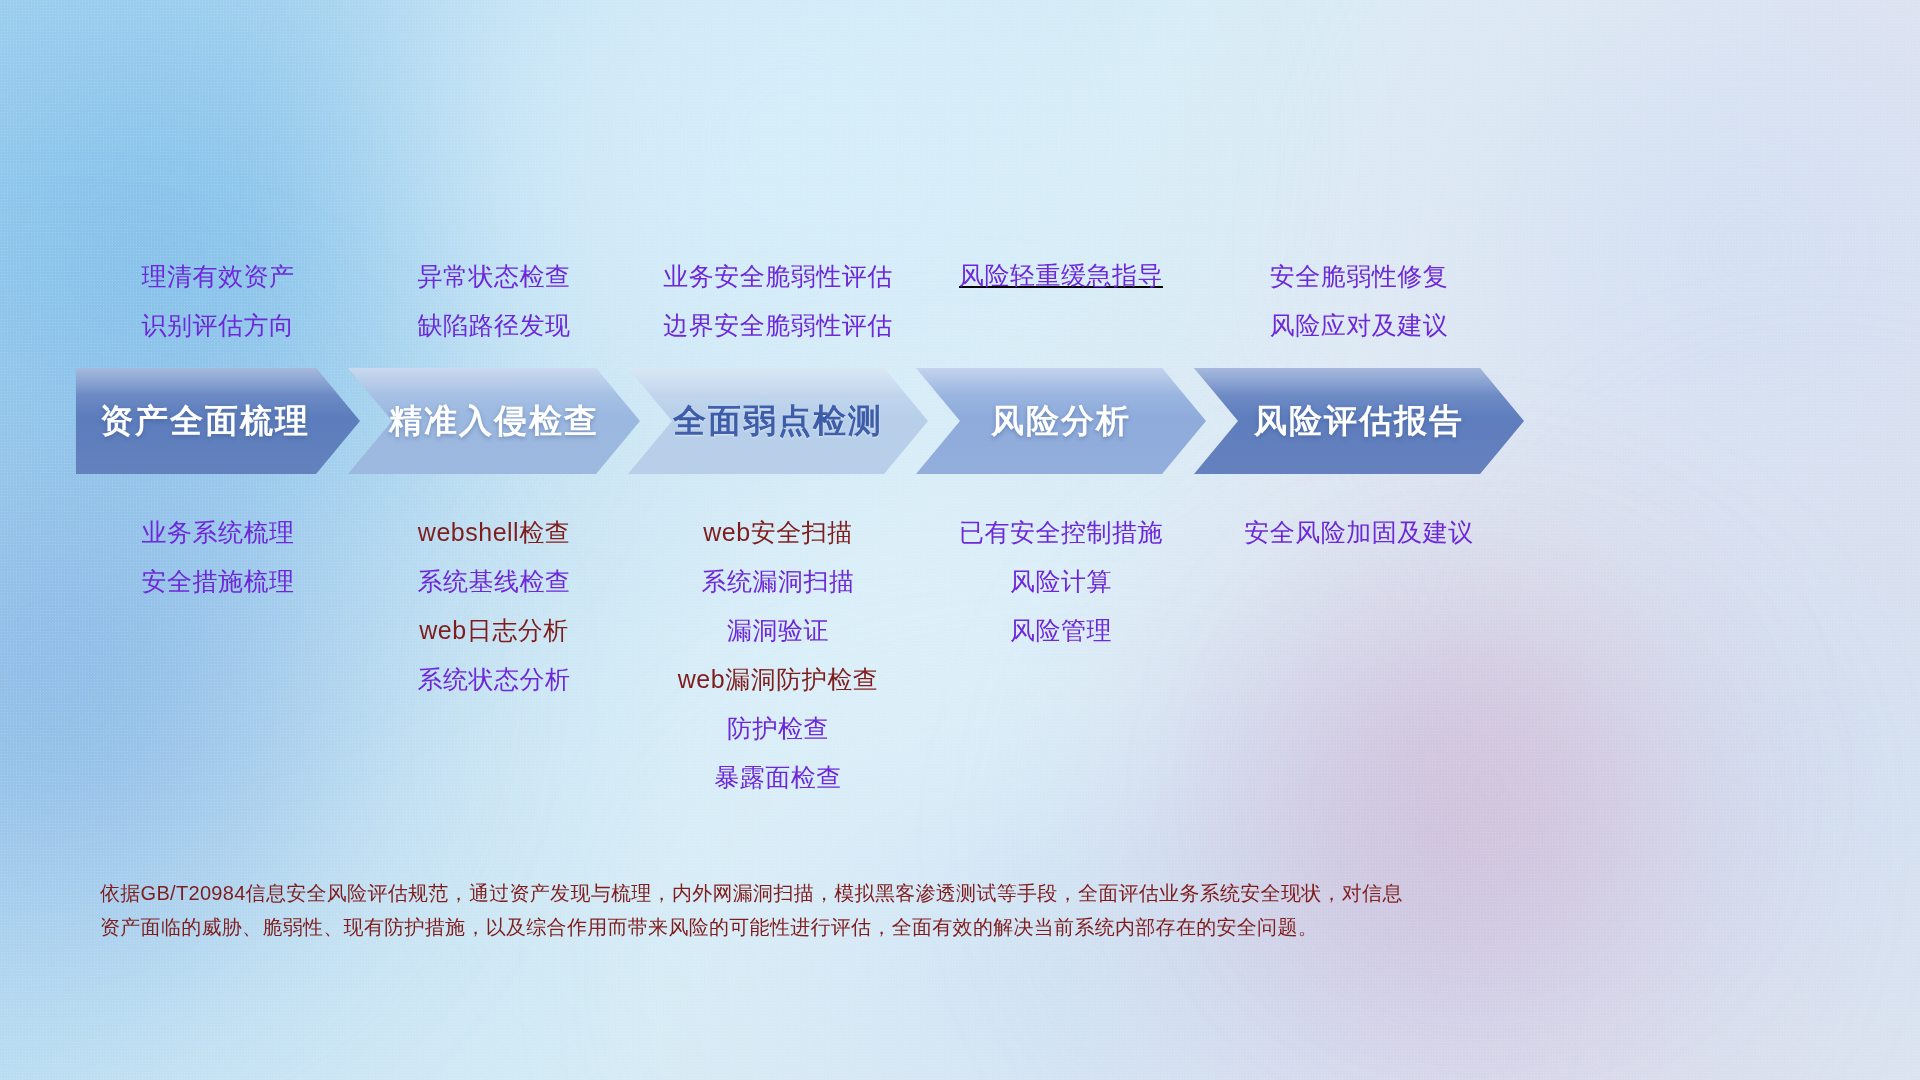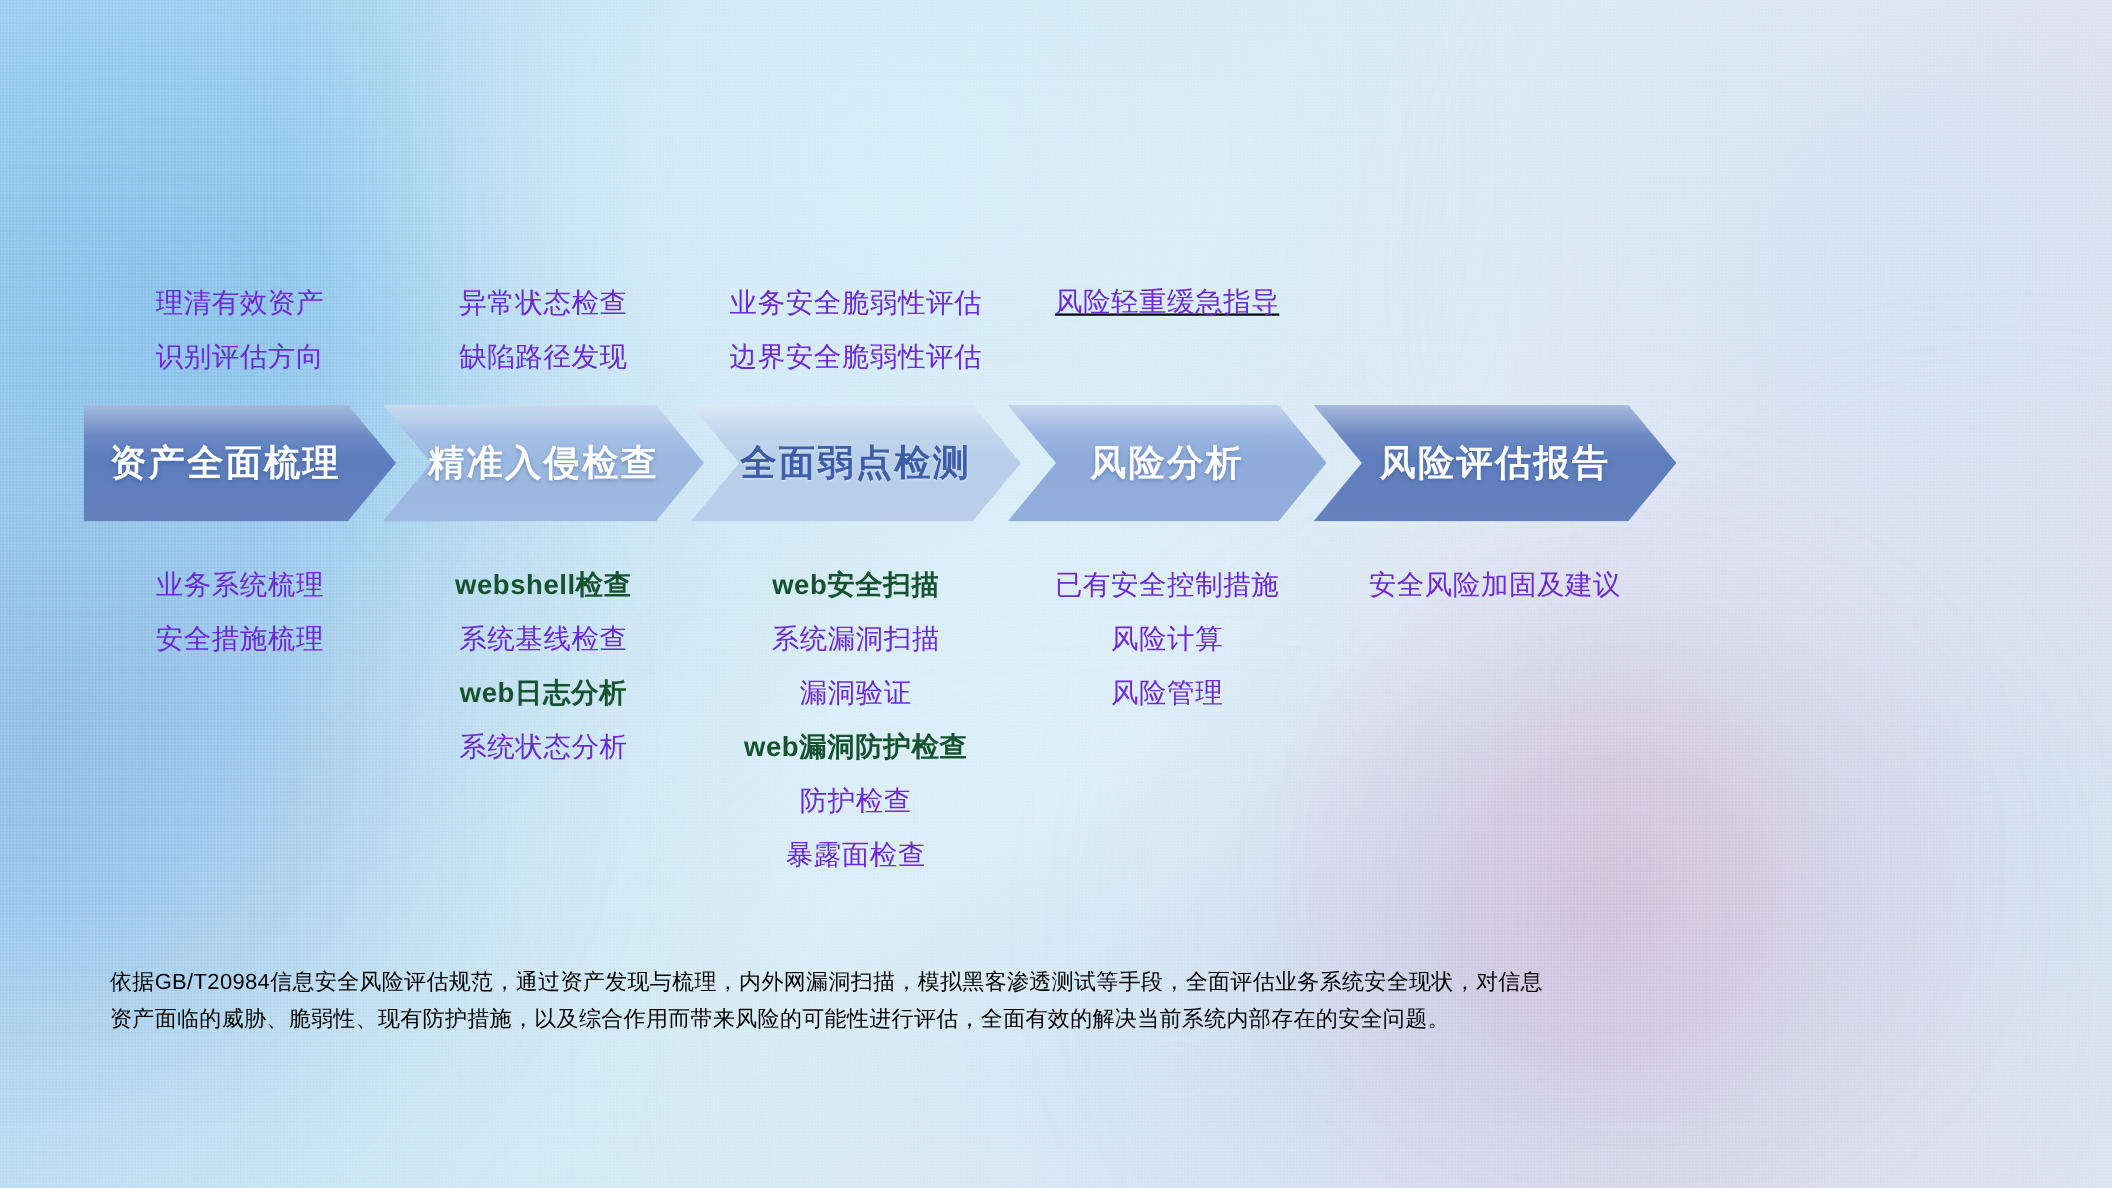--- a/index.html
+++ b/index.html
@@ -57,21 +57,21 @@
   #page { position:absolute; inset:0; z-index:2; }
 
   .col-top, .col-bot { position:absolute; text-align:center; }
   .toprow, .botrow {
     color:#6d28d9;
     font-size:25px;
     line-height:49px;
     white-space:nowrap;
     letter-spacing:.5px;
   }
-  .botrow.em { font-weight:700; color:#14532d; }
+  .botrow.em { font-weight:400; color:#7f1d1d; }
 
   
   #band { position:absolute; left:0; top:368px; width:1920px; height:106px; }
   .chev {
     position:absolute; top:0; height:106px;
     display:flex; align-items:center;
     -webkit-clip-path:polygon(0 0, calc(100% - 44px) 0, 100% 50%, calc(100% - 44px) 100%, 0 100%);
     clip-path:polygon(0 0, calc(100% - 44px) 0, 100% 50%, calc(100% - 44px) 100%, 0 100%);
   }
   .chev.notch {
@@ -95,21 +95,21 @@
 
   .chev::after{
     content:""; position:absolute; inset:0;
     background:linear-gradient(180deg, rgba(255,255,255,.40) 0%, rgba(255,255,255,.06) 26%, rgba(255,255,255,0) 46%, rgba(255,255,255,.10) 100%);
     pointer-events:none;
   }
 
   
   #footer {
     position:absolute; left:100px; top:876px; width:1560px;
-    color:#000000; font-size:20px; line-height:34px; letter-spacing:.3px;
+    color:#7f1d1d; font-size:20px; line-height:34px; letter-spacing:.3px;
   }
   #footer .fl { white-space:nowrap; }
 </style>
 </head>
 <body>
 
 <div id="bg">
   <div class="bgbase"></div>
   <div class="blob b1"></div>
   <div class="blob b2"></div>
@@ -137,20 +137,24 @@
 
   <div class="col-top" style="left:348px; width:292px; bottom:730px;">
     <div class="toprow">异常状态检查</div>
     <div class="toprow">缺陷路径发现</div>
   </div>
 
   <div class="col-top" style="left:906px; width:310px; bottom:780px;text-decoration:underline;">
     <div class="toprow">风险轻重缓急指导</div>
   </div>
 
+  <div class="col-top" style="left:1194px; width:330px; bottom:730px;">
+    <div class="toprow">安全脆弱性修复</div>
+    <div class="toprow">风险应对及建议</div>
+  </div>
 
   <div id="band">
     <div class="chev c1">
       <div class="label sh-w" style="color:#ffffff">资产全面梳理</div>
     </div>
     <div class="chev c2 notch">
       <div class="label sh-w" style="color:#ffffff">精准入侵检查</div>
     </div>
     <div class="chev c3 notch">
       <div class="label sh-d" style="color:#3b5ba8">全面弱点检测</div>

